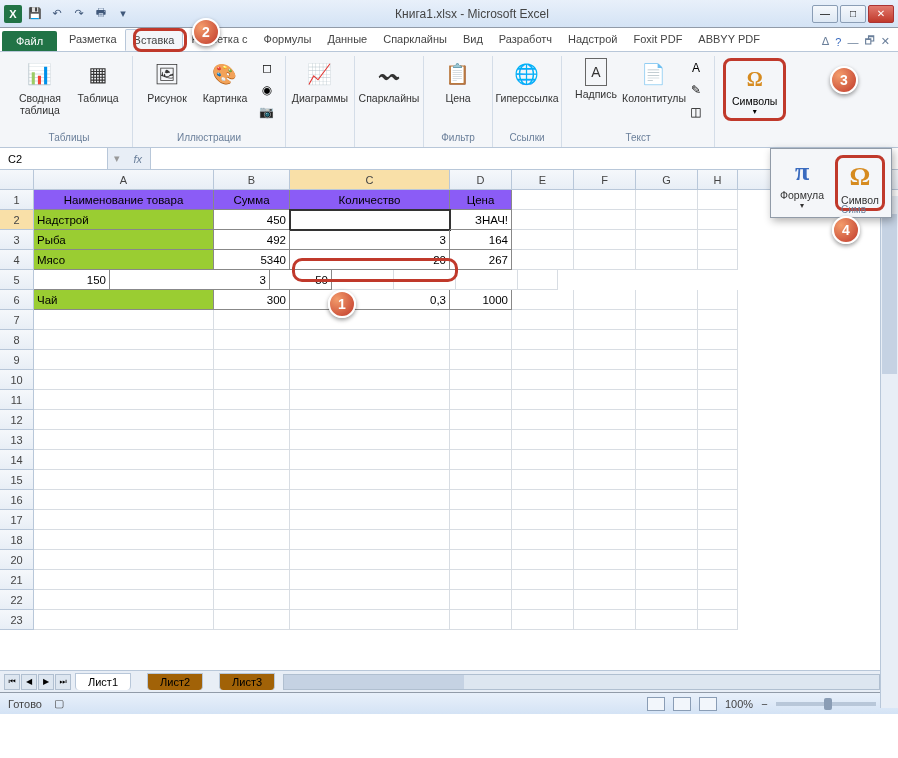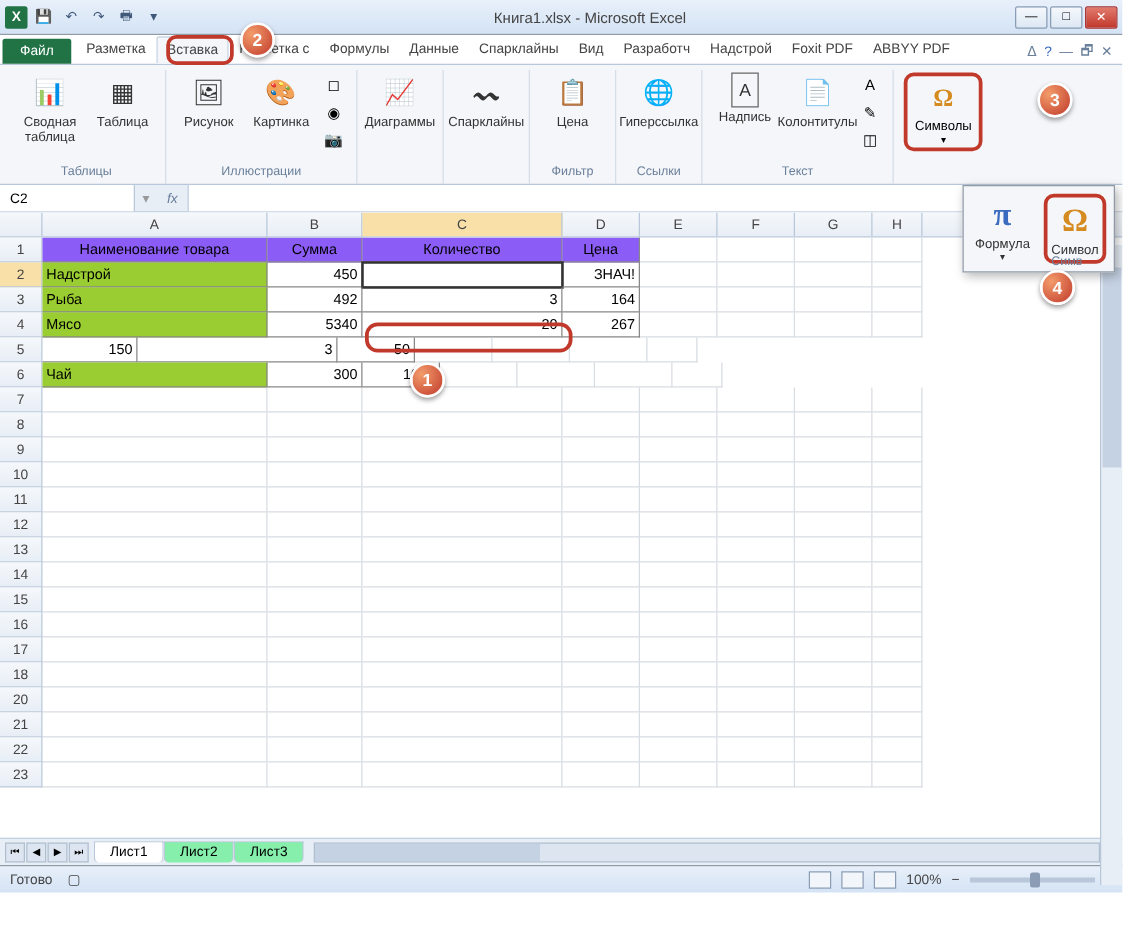--- a/index.html
+++ b/index.html
@@ -53,21 +53,21 @@
 .cell { border-right: 1px solid #d8dde3; border-bottom: 1px solid #d8dde3; font-size: 11.5px; padding: 1px 3px; display: flex; align-items: center; overflow: hidden; white-space: nowrap; }
 .cell.hdr { background: #8b5cf6; font-weight: normal; justify-content: center; border-right: 1px solid #888; border-bottom: 1px solid #888;}
 .cell.rn { background: #9acd32; border-right: 1px solid #888; border-bottom: 1px solid #888;}
 .cell.num { justify-content: flex-end; border-right: 1px solid #888; border-bottom: 1px solid #888;}
 .cell.active { outline: 2px solid #333; outline-offset: -1px; }
 
 .hscroll-row { height: 22px; background: #e8eef6; border-top: 1px solid #b8c7d9; display: flex; align-items: center; font-size: 11px; }
 .sheet-nav { display: flex; gap: 1px; padding: 0 4px; }
 .nav-btn { width: 16px; height: 16px; background: #dde6f0; border: 1px solid #b0bfd0; display: flex; align-items: center; justify-content: center; font-size: 8px; cursor: pointer; }
 .sheet-tab { padding: 2px 12px; background: #fff; border: 1px solid #b8c7d9; border-bottom: none; border-radius: 0 0 4px 4px; cursor: pointer; font-size: 11px; }
-.sheet-tab.inactive { background: #86efac; }
+.sheet-tab.inactive { background: #a16207; }
 .hscroll { flex: 1; height: 16px; background: #dde6f0; margin: 0 18px 0 8px; border: 1px solid #b0bfd0; position: relative; }
 .hscroll-thumb { position: absolute; left: 0; top: 0; bottom: 0; width: 180px; background: #c5d2e3; cursor: pointer; }
 
 .statusbar { height: 22px; background: linear-gradient(#e8f0fa,#d4e3f5); border-top: 1px solid #919ba8; display: flex; align-items: center; font-size: 11px; color: #444; padding: 0 8px; }
 .status-right { margin-left: auto; display: flex; align-items: center; gap: 8px; }
 .view-btn { width: 18px; height: 14px; border: 1px solid #8a9db5; background: #f2f6fb; cursor: pointer; }
 .zoom-slider { width: 100px; height: 4px; background: #b8c7d9; position: relative; }
 .zoom-thumb { position: absolute; left: 48px; top: -4px; width: 8px; height: 12px; background: #8a9db5; border-radius: 2px; cursor: pointer; }
 
 .vscroll { position: absolute; right: 0; top: 196px; bottom: 50px; width: 18px; background: #e8eef6; border-left: 1px solid #b8c7d9; }
@@ -304,20 +304,21 @@
         <div class="cell num" style="width: 62px;">50</div>
         <div class="cell" style="width: 62px;"></div>
         <div class="cell" style="width: 62px;"></div>
         <div class="cell" style="width: 62px;"></div>
         <div class="cell" style="width: 40px;"></div>
       </div>
       <div class="row">
         <div class="rowh">6</div>
         <div class="cell rn" style="width: 180px;">Чай</div>
         <div class="cell num" style="width: 76px;">300</div>
+        <div class="cell num" style="width: 160px;">0,3</div>
         <div class="cell num" style="width: 62px;">1000</div>
         <div class="cell" style="width: 62px;"></div>
         <div class="cell" style="width: 62px;"></div>
         <div class="cell" style="width: 62px;"></div>
         <div class="cell" style="width: 40px;"></div>
       </div>
       <div class="row">
         <div class="rowh">7</div>
         <div class="cell" style="width: 180px;"></div>
         <div class="cell" style="width: 76px;"></div>
@@ -500,21 +501,21 @@
   <div class="vscroll-thumb"></div>
 </div>
 
 <div class="hscroll-row">
   <div class="sheet-nav">
     <div class="nav-btn">⏮</div>
     <div class="nav-btn">◀</div>
     <div class="nav-btn">▶</div>
     <div class="nav-btn">⏭</div>
   </div>
-  <div id="sheettabs" style="display:flex;gap:0;">
+  <div id="sheettabs" style="display:flex;gap:16px;">
       <div class="sheet-tab">Лист1</div>
       <div class="sheet-tab inactive">Лист2</div>
       <div class="sheet-tab inactive">Лист3</div>
     </div>
   <div class="hscroll">
     <div class="hscroll-thumb"></div>
   </div>
 </div>
 
 <div class="statusbar">

